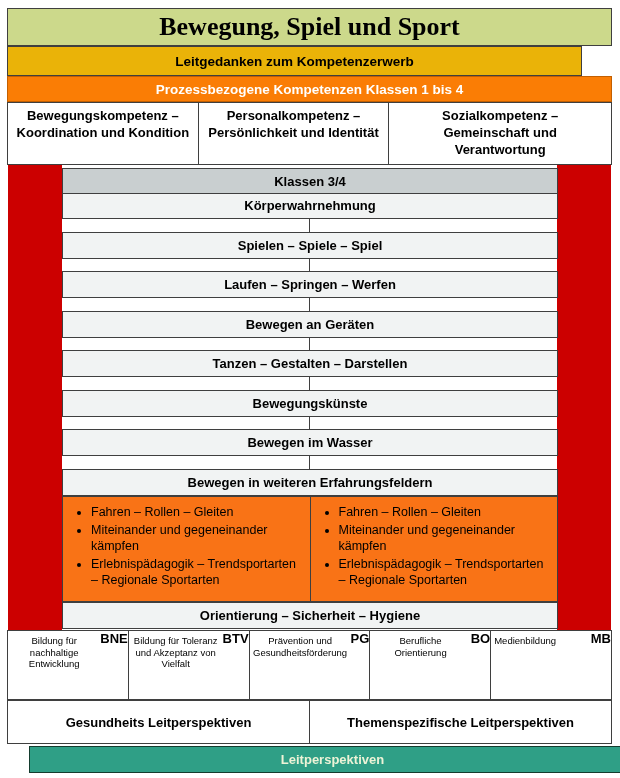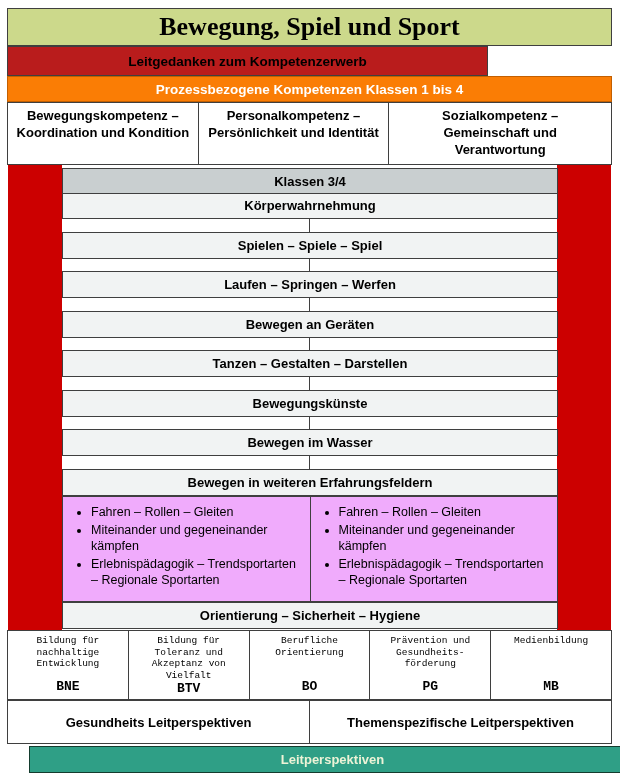--- a/index.html
+++ b/index.html
@@ -9,21 +9,21 @@
     -webkit-font-smoothing:antialiased;
   }
   .frame{position:absolute;left:7px;top:8px;width:605px;height:765px;}
   .abs{position:absolute;box-sizing:border-box;}
   .bordered{border:1px solid #3f3f3f;}
 
   
   .row-title{left:0;top:0;width:605px;height:38px;background:#ccd98b;
     display:flex;align-items:center;justify-content:center;
     font-family:"Liberation Serif", serif;font-weight:bold;font-size:26px;}
-  .row-sub{left:0;top:38px;width:481px;height:30px;background:#b91c1c;
+  .row-sub{left:0;top:38px;width:575px;height:30px;background:#eab308;
     display:flex;align-items:center;justify-content:center;
     font-weight:bold;font-size:13.5px;}
   .row-process{left:0;top:68px;width:605px;height:26px;background:#fa7d05;
     display:flex;align-items:center;justify-content:center;
     font-weight:bold;font-size:13.5px;color:#ffffff;border:1px solid #c35f00;}
   .row-comp{left:0;top:94px;width:605px;height:63px;display:flex;}
   .comp-cell{flex:1;background:#fff;border:1px solid #3f3f3f;border-left:none;
     text-align:center;font-weight:bold;font-size:13px;line-height:1.3;
     padding:5px 8px 0 8px;box-sizing:border-box;}
   .comp-cell:first-child{border-left:1px solid #3f3f3f;}
@@ -34,33 +34,33 @@
   .red-right{left:550px;}
   .klassen{left:55px;top:160px;width:496px;height:26px;display:flex;z-index:2;}
   .klassen-cell{flex:1;border:1px solid #3f3f3f;display:flex;align-items:center;
     justify-content:center;font-weight:bold;font-size:13px;box-sizing:border-box;}
   .klassen-cell.c12{background:#edf0f0;border-right:none;}
   .klassen-cell.c34{background:#c9cfd0;}
   .vline{left:302px;top:186px;width:1px;height:408px;background:#3f3f3f;z-index:0;}
   .bar{left:55px;width:496px;height:27px;background:#f1f3f3;border:1px solid #3f3f3f;
     display:flex;align-items:center;justify-content:center;
     font-weight:bold;font-size:13px;z-index:1;}
-  .bullets-box{left:55px;top:488px;width:496px;height:106px;background:#f0abfc;
+  .bullets-box{left:55px;top:488px;width:496px;height:106px;background:#f97316;
     border:1px solid #3f3f3f;display:flex;z-index:1;}
   .bullet-col{flex:1;box-sizing:border-box;}
   .bullet-col.left{border-right:1px solid #3f3f3f;}
   .bullet-col ul{margin:7px 4px 0 0;padding-left:28px;}
   .bullet-col li{font-size:12.5px;line-height:1.28;margin-bottom:2px;}
   .bar-orient{top:594px;}
 
   
   .persp-row{left:0;top:622px;width:605px;height:70px;display:flex;z-index:2;}
   .persp-cell{flex:1;background:#fff;border:1px solid #3f3f3f;border-left:none;
-    display:flex;flex-direction:column;justify-content:space-between;
-    text-align:center;box-sizing:border-box;font-family:Liberation Mono, monospace;}
+    display:flex;flex-direction:row;justify-content:space-between;
+    text-align:center;box-sizing:border-box;}
   .persp-cell:first-child{border-left:1px solid #3f3f3f;}
   .persp-label{font-size:9.5px;line-height:1.22;padding:4px 3px 0 3px;}
   .persp-abbr{font-weight:bold;font-size:13px;padding-bottom:5px;}
   .group-row{left:0;top:692px;width:605px;height:44px;display:flex;}
   .group-cell{flex:1;background:#fff;border:1px solid #3f3f3f;border-left:none;
     display:flex;align-items:center;justify-content:center;
     font-weight:bold;font-size:13px;box-sizing:border-box;}
   .group-cell:first-child{border-left:1px solid #3f3f3f;}
   .row-footer{left:0;top:738px;width:607px;height:27px;background:#2f9f86;
     border:1px solid #143c2e;display:flex;align-items:center;justify-content:center;
@@ -122,26 +122,26 @@
   <div class="abs persp-row">
     <div class="persp-cell">
       <div class="persp-label">Bildung für nachhaltige Entwicklung</div>
       <div class="persp-abbr">BNE</div>
     </div>
     <div class="persp-cell">
       <div class="persp-label">Bildung für Toleranz und Akzeptanz von Vielfalt</div>
       <div class="persp-abbr">BTV</div>
     </div>
     <div class="persp-cell">
+      <div class="persp-label">Prävention und Gesundheits­förderung</div>
+      <div class="persp-abbr">PG</div>
+    </div>
+    <div class="persp-cell">
       <div class="persp-label">Berufliche Orientierung</div>
       <div class="persp-abbr">BO</div>
-    </div>
-    <div class="persp-cell">
-      <div class="persp-label">Prävention und Gesundheits­förderung</div>
-      <div class="persp-abbr">PG</div>
     </div>
     <div class="persp-cell">
       <div class="persp-label">Medienbildung</div>
       <div class="persp-abbr">MB</div>
     </div>
   </div>
 
   <div class="abs group-row">
     <div class="group-cell">Gesundheits Leitperspektiven</div>
     <div class="group-cell">Themenspezifische Leitperspektiven</div>

